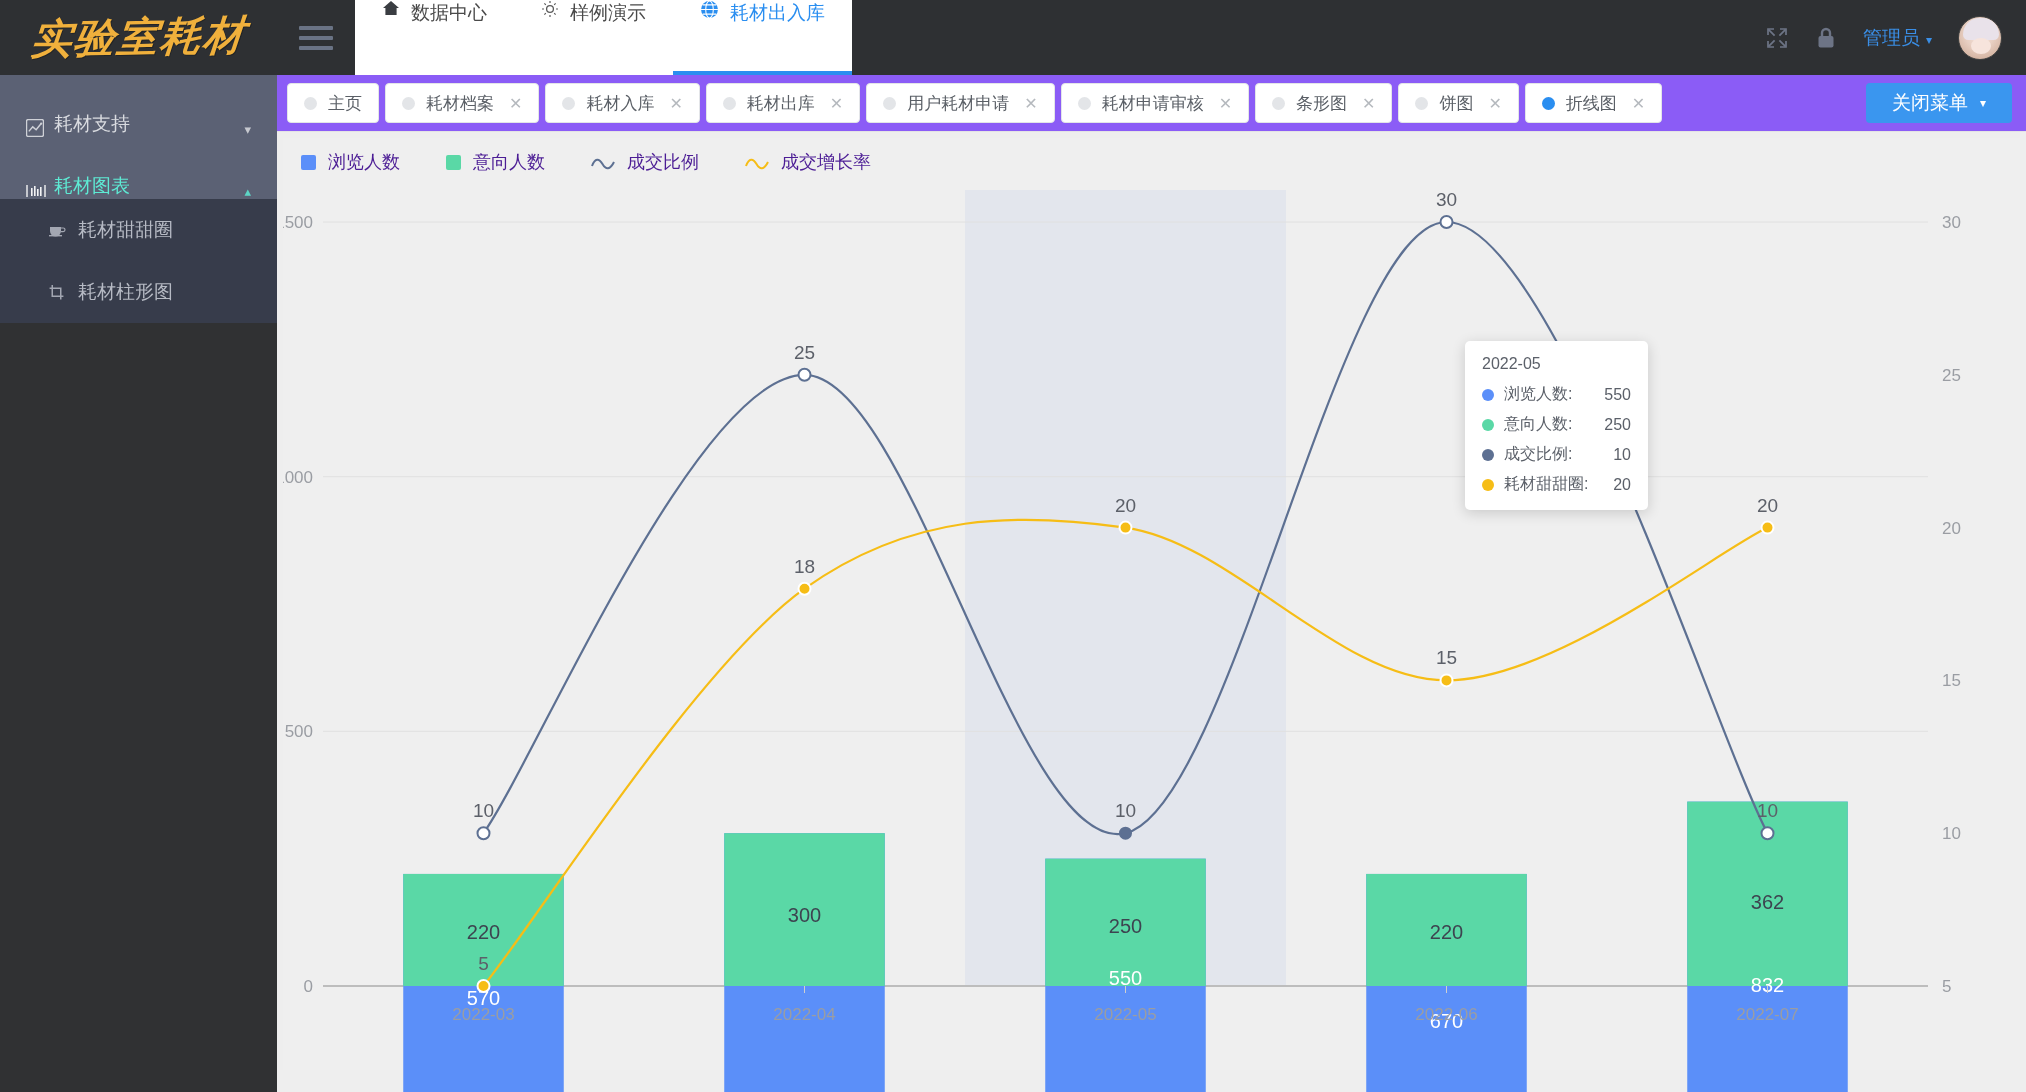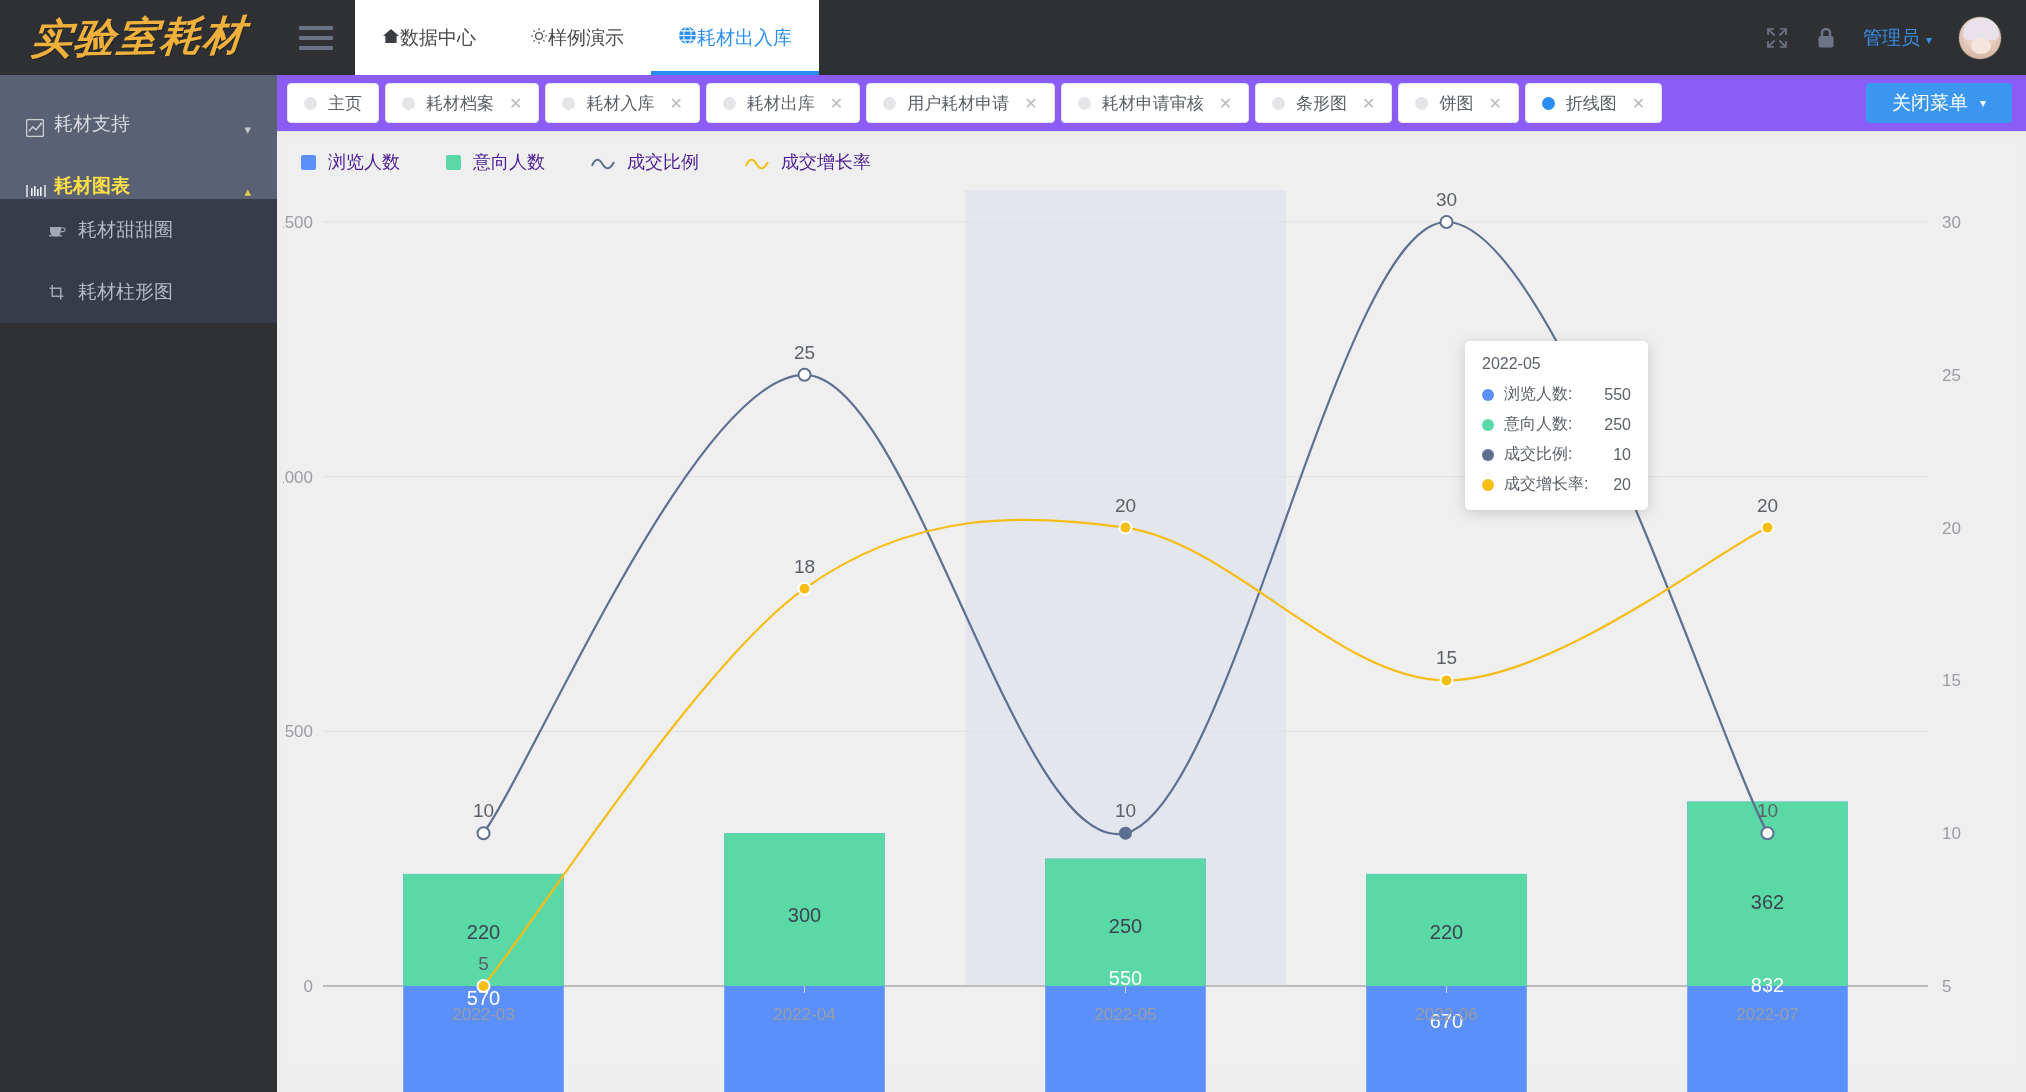--- a/index.html
+++ b/index.html
@@ -27,21 +27,21 @@
     font-family:"DejaVu Serif", serif;
     font-size:41px; font-weight:bold; color:#f0b03c; letter-spacing:2px;
     font-style:italic; white-space:nowrap;
     transform: skewX(-6deg) rotate(-1.2deg);
     text-shadow:1px 1px 0 rgba(0,0,0,.25);
   }
   .menu-group-head {
     height:62px; background:#5b6174; display:flex; align-items:flex-end; padding:0 26px;
     color:#d9dbe0; font-size:19px; cursor:pointer; position:relative;
   }
-  .menu-group-head.open { color:#fde047; font-weight:bold; }
+  .menu-group-head.open { color:#5eead4; font-weight:normal; }
   .menu-group-head .mg-icon { width:28px; display:inline-flex; justify-content:flex-start; font-size:17px; opacity:.92; }
   .menu-group-head .mg-label { flex:1; }
   .chev { font-size:13px; opacity:.85; }
   .submenu { background:#373c4b; }
   .submenu-item {
     height:62px; display:flex; align-items:center; padding-left:48px;
     color:#b6bac4; font-size:19px; cursor:pointer;
   }
   .submenu-item .sm-icon { width:30px; display:inline-flex; justify-content:flex-start; font-size:15px; opacity:.85; }
   .submenu-item.active { background:#2a8ef0; color:#fff; }
@@ -51,21 +51,21 @@
     position:absolute; left:277px; top:0; right:0; height:75px;
     background:#2e3033; display:flex; align-items:center;
   }
   #hamburger {
     width:78px; height:75px; display:flex; flex-direction:column;
     align-items:center; justify-content:center; gap:6px; cursor:pointer;
   }
   #hamburger span { display:block; width:34px; height:4px; background:#6a7385; border-radius:1px; }
   #topnav { display:flex; height:75px; align-items:stretch; background:#fff; }
   .topnav-item {
-    display:flex; align-items:center; padding:0 27px; height:75px;
+    display:flex; gap:11px; padding:0 27px; height:75px;
     font-size:19px; color:#4a4a4a; cursor:pointer; position:relative; white-space:nowrap;
   }
   .topnav-item .tn-icon { font-size:16px; color:#5a5a5a; }
   .topnav-item.active { color:#2a8ef0; }
   .topnav-item.active .tn-icon { color:#2a8ef0; }
   .topnav-item.active:after {
     content:""; position:absolute; left:0; right:0; bottom:0; height:4px; background:#2a8ef0;
   }
   #header-right {
     margin-left:auto; display:flex; align-items:center; gap:26px; padding-right:24px; height:57px;
@@ -433,21 +433,21 @@
               <span class="tt-name">意向人数:</span>
               <span class="tt-val">250</span>
             </div>
             <div class="tt-row">
               <span class="tt-dot" style="background:#5d7092"></span>
               <span class="tt-name">成交比例:</span>
               <span class="tt-val">10</span>
             </div>
             <div class="tt-row">
               <span class="tt-dot" style="background:#f6bd16"></span>
-              <span class="tt-name">成交增长率:</span>
+              <span class="tt-name">耗材甜甜圈:</span>
               <span class="tt-val">20</span>
             </div>
           </div>
       </div>
 
     </div>
   </section>
 
 </div>
 

